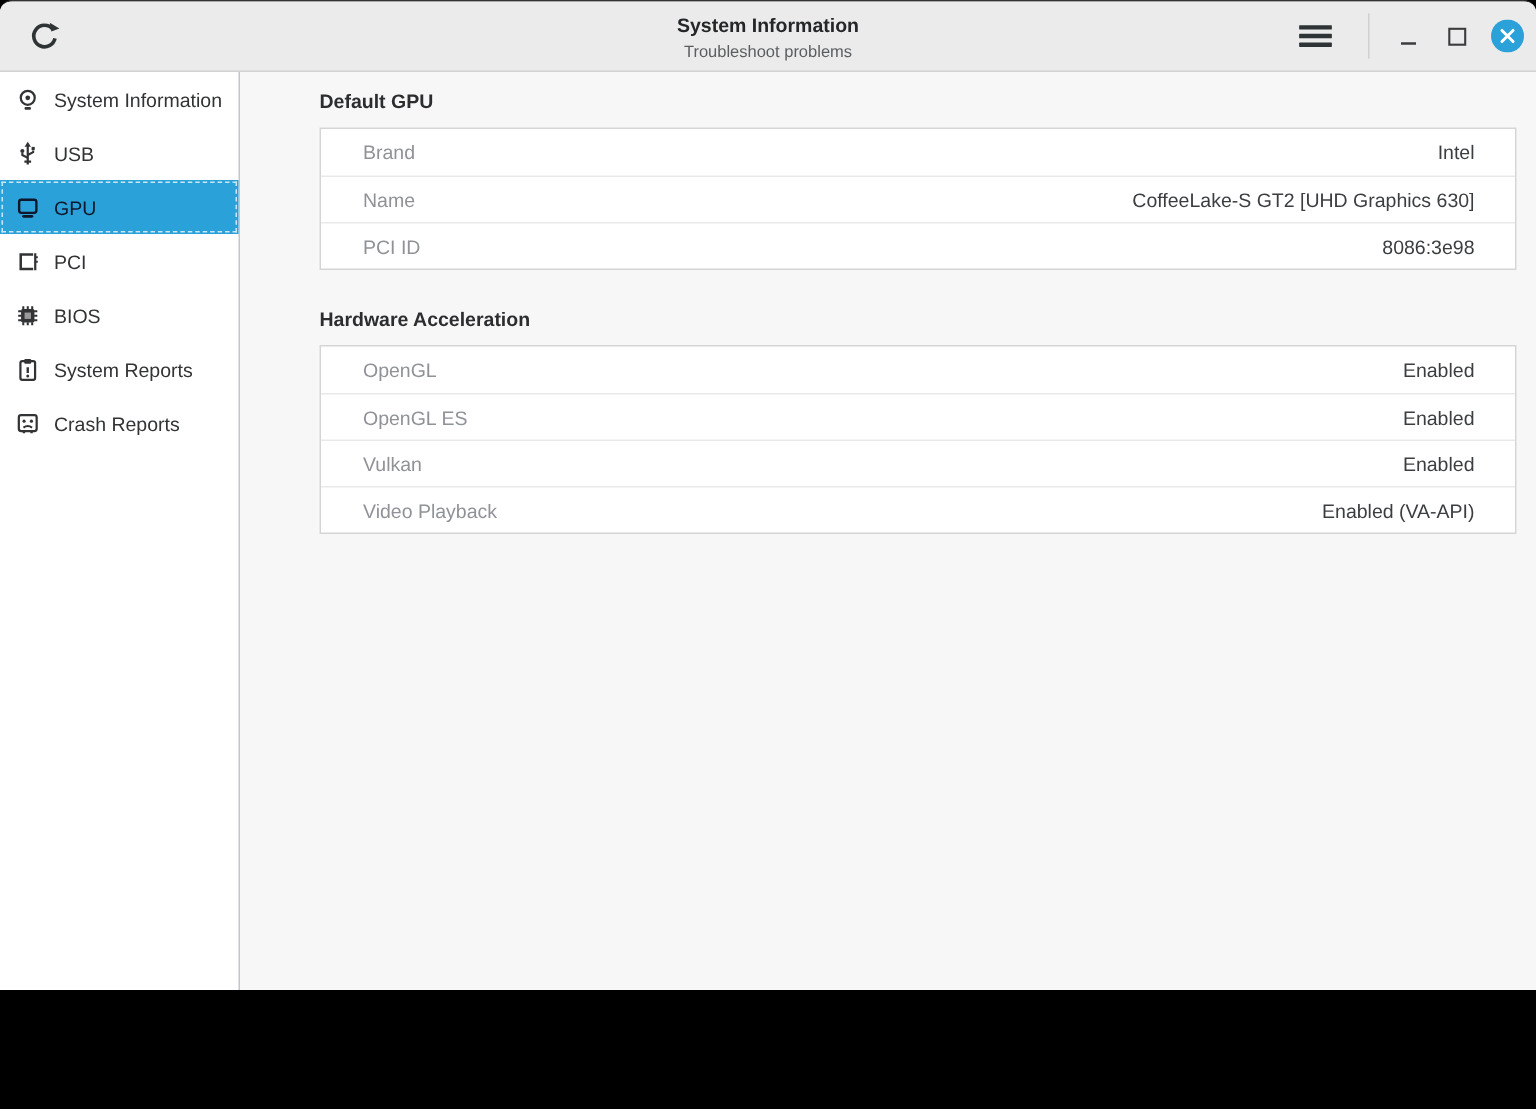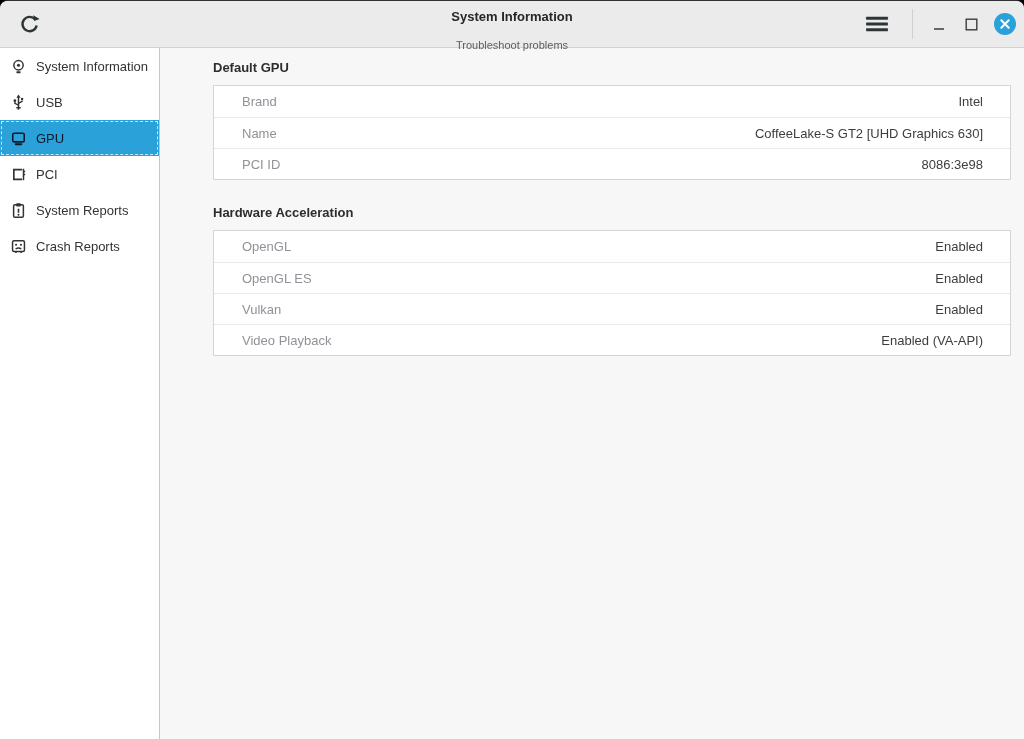--- a/index.html
+++ b/index.html
@@ -10,21 +10,21 @@
     --table-border:#d5d5d8;
     --row-divider:#e9e9eb;
     --label-text:#8f9297;
     --value-text:#3b3e40;
     --heading-text:#2b2d2f;
   }
   *{box-sizing:border-box;}
   html,body{margin:0;padding:0;background:#000;}
   body{font-family:"Liberation Sans",sans-serif;}
   .window{
-    width:1024px;height:739px;
+    width:1024px;height:660px;
     display:flex;flex-direction:column;
     background:var(--content-bg);
     border-radius:8px 8px 0 0;
     overflow:hidden;
     border-top:1px solid rgba(0,0,0,0.8);
   }
   
   .headerbar{
     flex:0 0 47px;height:47px;
     background:var(--header-bg);
@@ -36,21 +36,21 @@
     background:none;border:none;padding:0;margin:0;
     display:flex;align-items:center;justify-content:center;
     color:#2e3436;cursor:pointer;
   }
   .refresh-btn{margin-left:15px;width:28px;height:28px;}
   .titles{
     position:absolute;left:50%;top:8px;transform:translateX(-50%);
     text-align:center;line-height:1.2;white-space:nowrap;
   }
   .title{font-size:13px;font-weight:bold;color:#242628;}
-  .subtitle{font-size:11px;color:#5b5e60;margin-top:14px;}
+  .subtitle{font-size:11px;color:#5b5e60;margin-top:4px;}
   .header-right{
     position:absolute;right:7px;top:0;height:100%;
     display:flex;align-items:center;
   }
   .menu-btn{width:30px;height:30px;margin-right:10px;}
   .hb-sep{width:1px;height:30px;background:#d0d0d0;margin:0 10px;}
   .min-btn,.max-btn{width:22px;height:24px;margin:0 5px;color:#3a3c3e;}
   .close-btn{width:24px;height:24px;margin-left:6px;color:var(--accent);}
   
   .app-body{flex:1;display:flex;min-height:0;}
@@ -183,20 +183,35 @@
               <path d="M11.4 3.4 H3.6 V12.6 H11.4" fill="none" stroke="currentColor" stroke-width="1.6"></path>
               <path d="M12.7 2.6 V13.4" stroke="currentColor" stroke-width="1.4"></path>
               <path d="M12.7 5.2 H14.3 M12.7 8 H14.3" stroke="currentColor" stroke-width="1.3"></path>
             </svg>
           </span>
     <span class="label">PCI</span>
   </div>
         <div class="side-item">
     <span class="icon">
             <svg viewBox="0 0 16 16" width="17" height="17">
+              <g stroke="currentColor" stroke-width="1.3">
+                <path d="M5.2 2 V4 M8 2 V4 M10.8 2 V4"></path>
+                <path d="M5.2 12 V14 M8 12 V14 M10.8 12 V14"></path>
+                <path d="M2 5.2 H4 M2 8 H4 M2 10.8 H4"></path>
+                <path d="M12 5.2 H14 M12 8 H14 M12 10.8 H14"></path>
+              </g>
+              <rect x="3.8" y="3.8" width="8.4" height="8.4" rx="1" fill="currentColor"></rect>
+              <rect x="6" y="6" width="4" height="4" fill="#9a9a9a"></rect>
+            </svg>
+          </span>
+    <span class="label">BIOS</span>
+  </div>
+        <div class="side-item">
+    <span class="icon">
+            <svg viewBox="0 0 16 16" width="17" height="17">
               <rect x="3.4" y="2.6" width="9.2" height="11.8" rx="1.2" fill="none" stroke="currentColor" stroke-width="1.4"></rect>
               <rect x="5.8" y="1.2" width="4.4" height="3" rx="0.8" fill="currentColor"></rect>
               <path d="M8 6.4 V10" stroke="currentColor" stroke-width="1.5"></path>
               <circle cx="8" cy="11.9" r="0.95" fill="currentColor"></circle>
             </svg>
           </span>
     <span class="label">System Reports</span>
   </div>
         <div class="side-item">
     <span class="icon">

